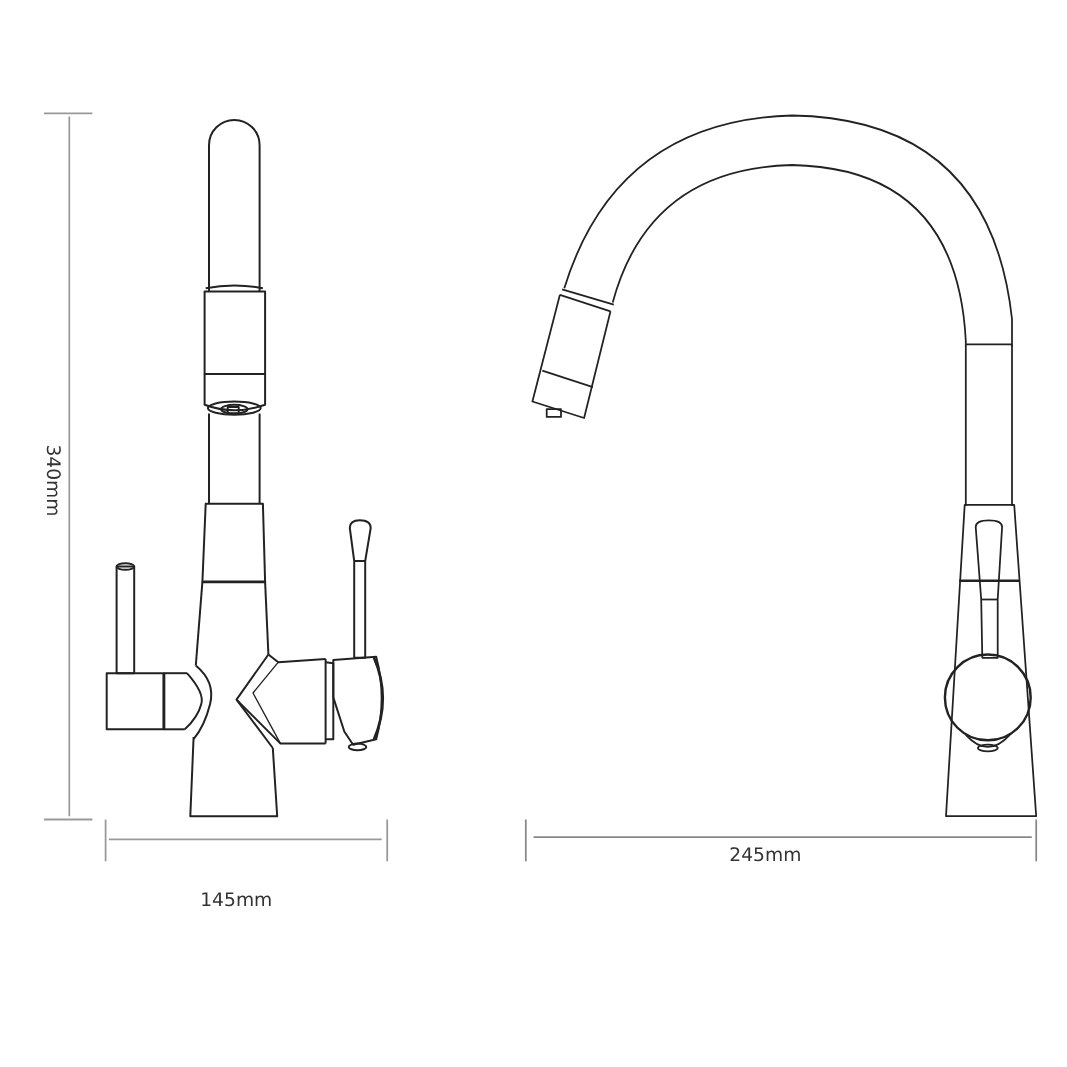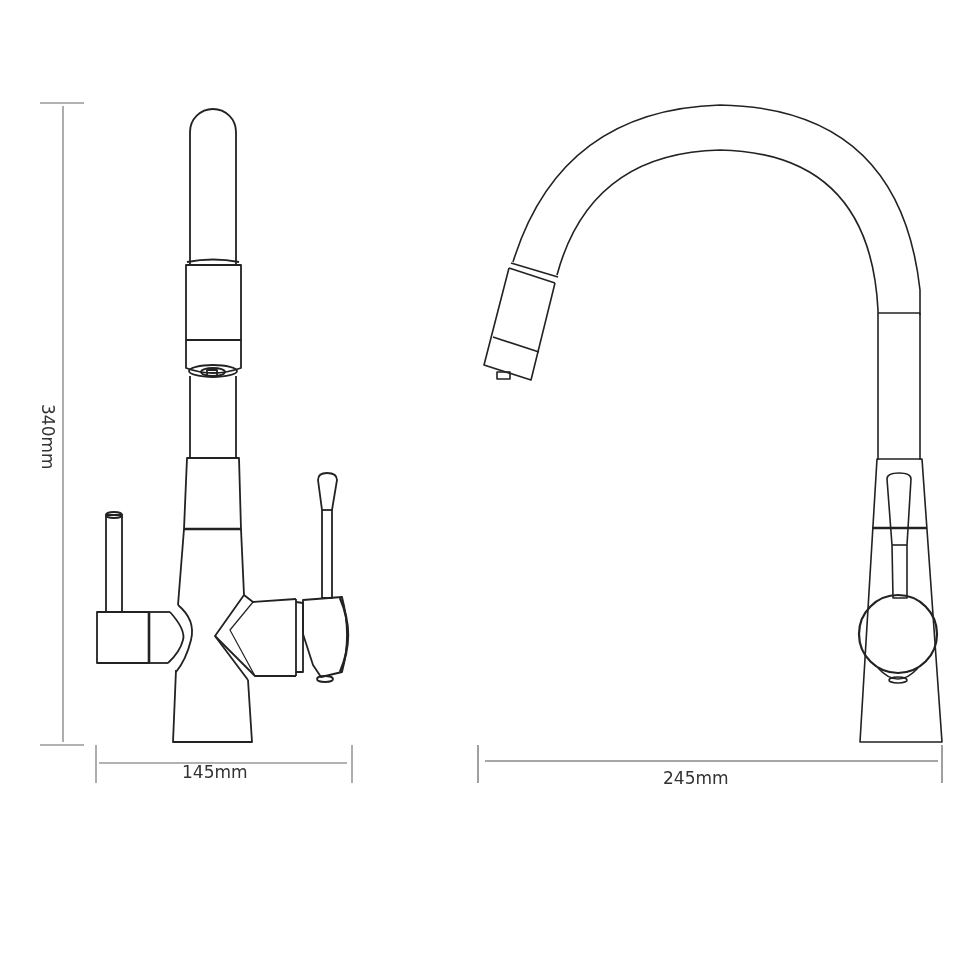--- a/index.html
+++ b/index.html
@@ -99,18 +99,18 @@
 
     <circle cx="898" cy="634" r="39" stroke-width="2.2"></circle>
     <path d="M878 668 Q898 690 918 668"></path>
     <ellipse cx="898" cy="680" rx="9" ry="3"></ellipse>
   </g>
 </svg>
 
 <div class="dim-label" id="label-height-wrap" style="left: 18px; top: 404px; transform: rotate(90deg); transform-origin: 20px 20px;">
   <span>340mm</span>
 </div>
-<div class="dim-label" style="left: 182px; top: 762px;">
+<div class="dim-label" style="left: 182px; top: 809px;">
   <span>145mm</span>
 </div>
 <div class="dim-label" style="left: 663px; top: 768px;">
   <span>245mm</span>
 </div>
 
 </body></html>

